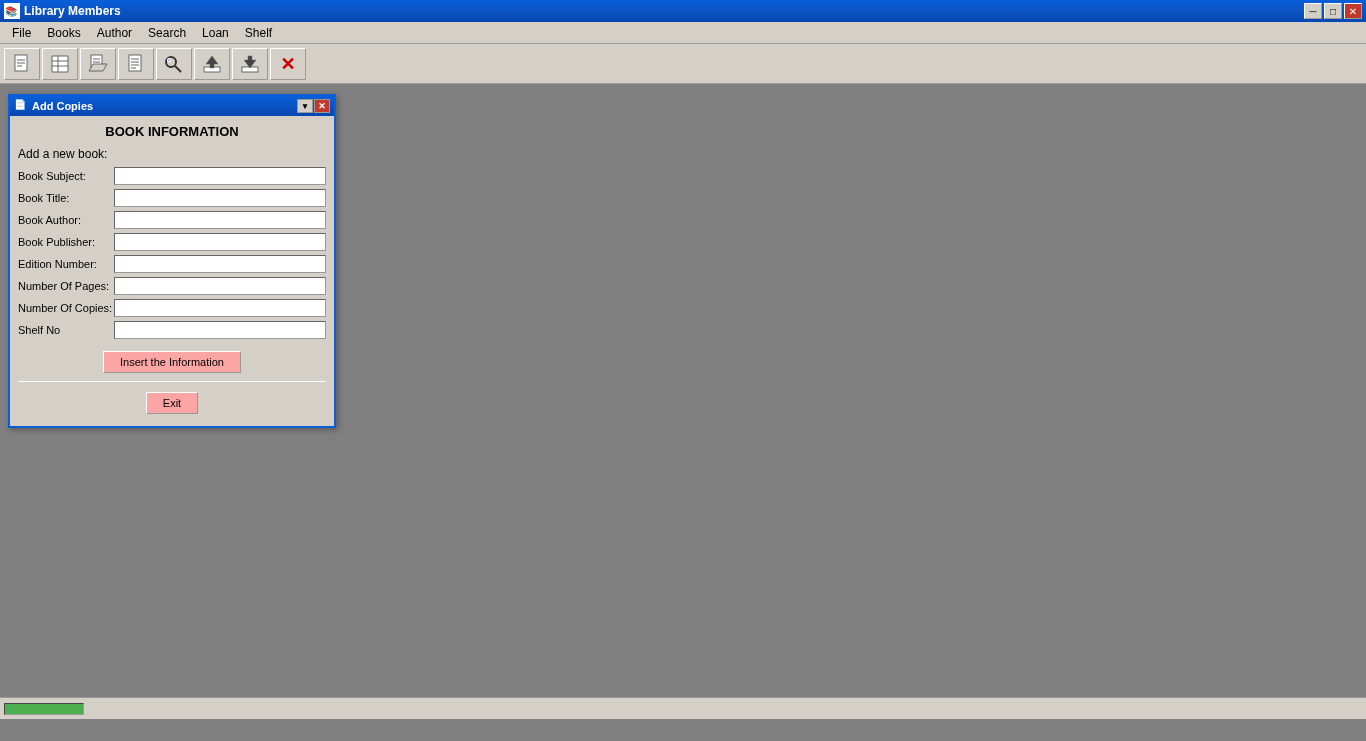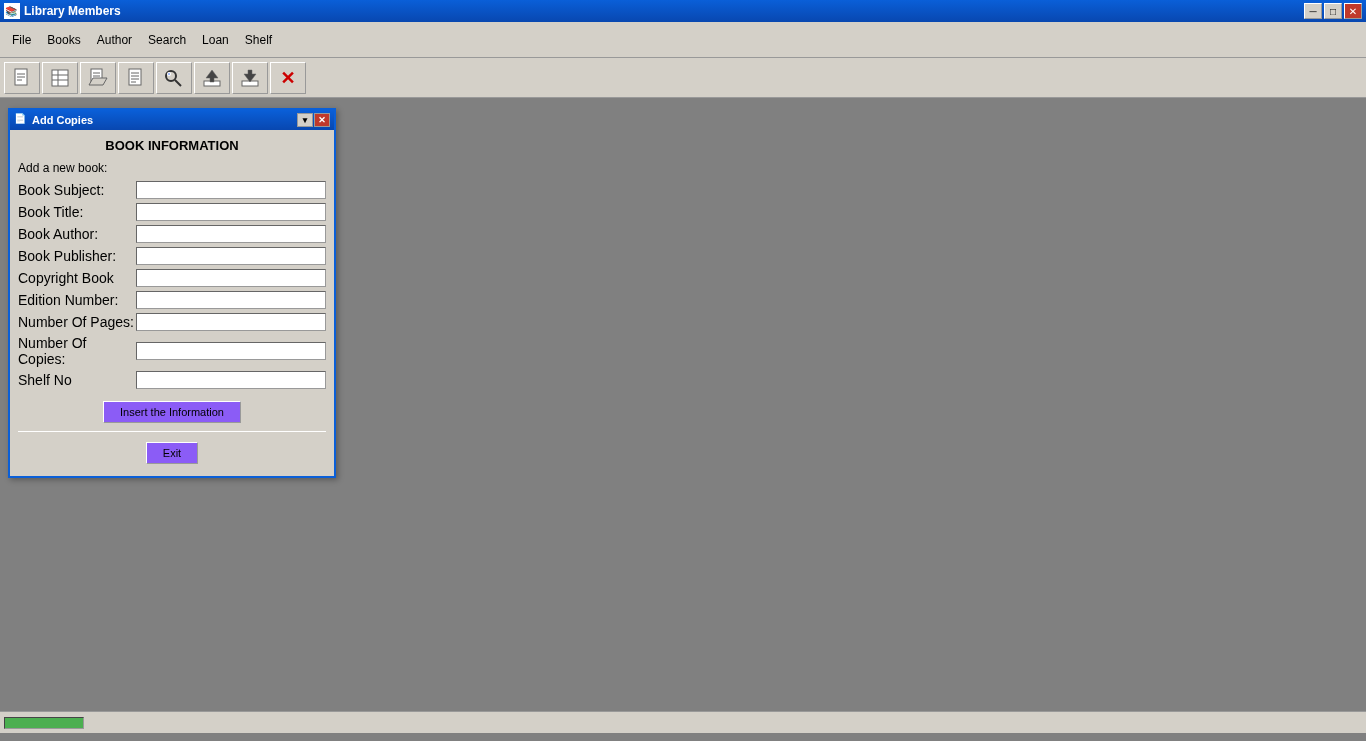--- a/index.html
+++ b/index.html
@@ -67,21 +67,21 @@
     }
 
     .title-btn.close-btn {
       background: #c0392b;
       color: white;
     }
 
     
     .menu-bar {
       background: #d4d0c8;
-      height: 36px;
+      height: 22px;
       display: flex;
       align-items: center;
       padding: 0 4px;
       border-bottom: 1px solid #999;
     }
 
     .menu-item {
       padding: 2px 8px;
       cursor: pointer;
       font-size: 12px;
@@ -199,22 +199,22 @@
       color: #000;
     }
 
     .form-row {
       display: flex;
       align-items: center;
       margin-bottom: 4px;
     }
 
     .form-label {
-      width: 118px;
-      font-size: 14px;
+      width: 96px;
+      font-size: 11px;
       color: #000;
       text-align: left;
     }
 
     .form-input {
       flex: 1;
       height: 18px;
       background: white;
       border: 1px solid #999;
       border-top-color: #666;
@@ -226,21 +226,21 @@
 
     .form-buttons {
       display: flex;
       justify-content: center;
       margin-top: 12px;
       margin-bottom: 8px;
     }
 
     .form-btn {
       padding: 4px 16px;
-      background: #8b5cf6;
+      background: #fca5a5;
       border: 1px solid #999;
       border-top-color: #fff;
       border-left-color: #fff;
       font-size: 11px;
       cursor: pointer;
       color: #000;
     }
 
     .form-divider {
       height: 1px;
@@ -383,24 +383,20 @@
       </div>
       <div class="form-row">
         <span class="form-label">Book Author:</span>
         <input class="form-input" type="text" style="">
       </div>
       <div class="form-row">
         <span class="form-label">Book Publisher:</span>
         <input class="form-input" type="text" style="">
       </div>
       <div class="form-row">
-        <span class="form-label">Copyright Book</span>
-        <input class="form-input" type="text" style="">
-      </div>
-      <div class="form-row">
         <span class="form-label">Edition Number:</span>
         <input class="form-input" type="text" style="">
       </div>
       <div class="form-row">
         <span class="form-label">Number Of Pages:</span>
         <input class="form-input" type="text" style="">
       </div>
       <div class="form-row">
         <span class="form-label">Number Of Copies:</span>
         <input class="form-input" type="text" style="">

